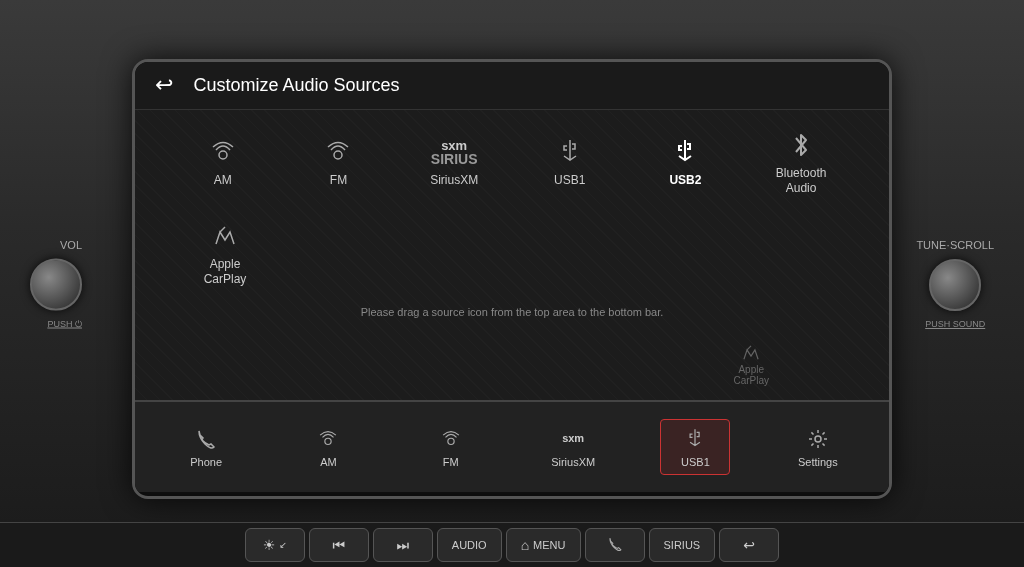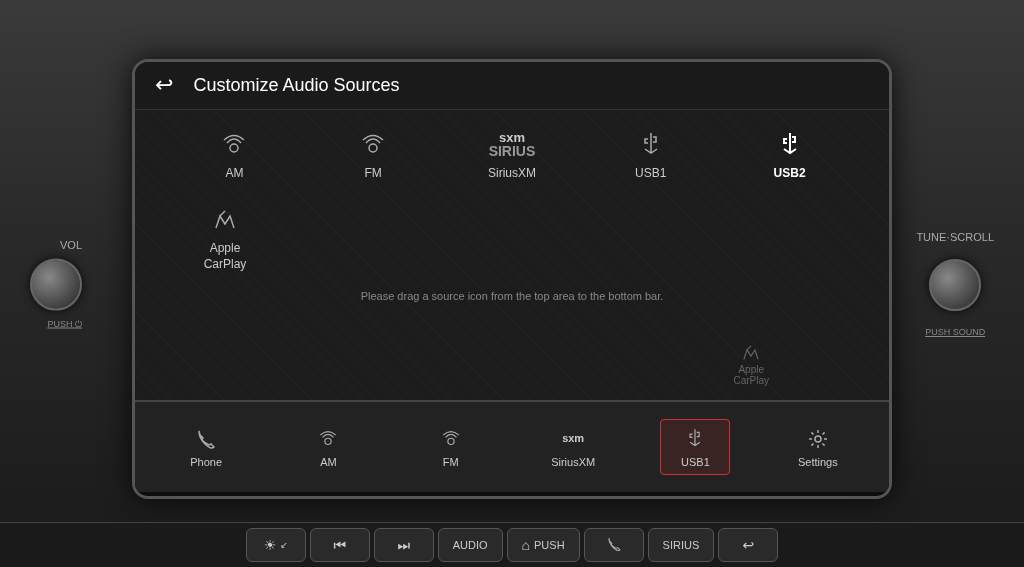--- a/index.html
+++ b/index.html
@@ -224,21 +224,21 @@
 
     
     .tune-knob {
       position: absolute;
       right: 30px;
       top: 50%;
       transform: translateY(-50%);
       display: flex;
       flex-direction: column;
       align-items: center;
-      gap: 16px;
+      gap: 8px;
     }
 
     
     .bottom-buttons {
       width: 100%;
       height: 45px;
       background: #1a1a1a;
       display: flex;
       align-items: center;
       justify-content: center;
@@ -359,20 +359,28 @@
 
         <div class="source-item">
           <div class="source-icon">
             <svg width="22" height="28" viewBox="0 0 22 28" fill="none">
               <path d="M11 2 L11 22 M5 18 L11 22 L17 18 M8 8 L5 8 L5 12 L8 12 M13 6 L16 6 L16 11 L13 11" stroke="#fff" stroke-width="2" fill="none"></path>
             </svg>
           </div>
           <div class="source-label bold">USB2</div>
         </div>
 
+        <div class="source-item">
+          <div class="source-icon">
+            <svg width="22" height="30" viewBox="0 0 22 30" fill="none">
+              <path d="M6 8 L16 20 L11 25 L11 5 L16 10 L6 22" stroke="#aaa" stroke-width="2" fill="none" stroke-linejoin="round"></path>
+            </svg>
+          </div>
+          <div class="source-label">Bluetooth<br>Audio</div>
+        </div>
       </div>
 
       <div class="source-row-2">
 
         <div class="source-item">
           <div class="source-icon">
             <svg width="30" height="28" viewBox="0 0 30 28" fill="none">
               <path d="M6 22 L10 10 L15 18 L20 10 L24 22" stroke="#aaa" stroke-width="1.5" fill="none"></path>
               <path d="M10 10 L15 5" stroke="#aaa" stroke-width="1.5" fill="none"></path>
             </svg>
@@ -469,21 +477,21 @@
     <div class="hw-btn">
       <span class="icon">⏭</span>
     </div>
 
     <div class="hw-btn">
       <span>AUDIO</span>
     </div>
 
     <div class="hw-btn">
       <span class="icon">⌂</span>
-      <span>PUSH</span>
+      <span>MENU</span>
     </div>
 
     <div class="hw-btn">
       <span class="icon">
         <svg width="16" height="16" viewBox="0 0 22 22" fill="none">
           <path d="M4 3 Q4 10 10 16 Q16 22 19 19 L16 16 L14 17 Q10 15 7 12 L8 10 L5 7 Z" stroke="#aaa" stroke-width="1.5" fill="none"></path>
         </svg>
       </span>
     </div>
 

